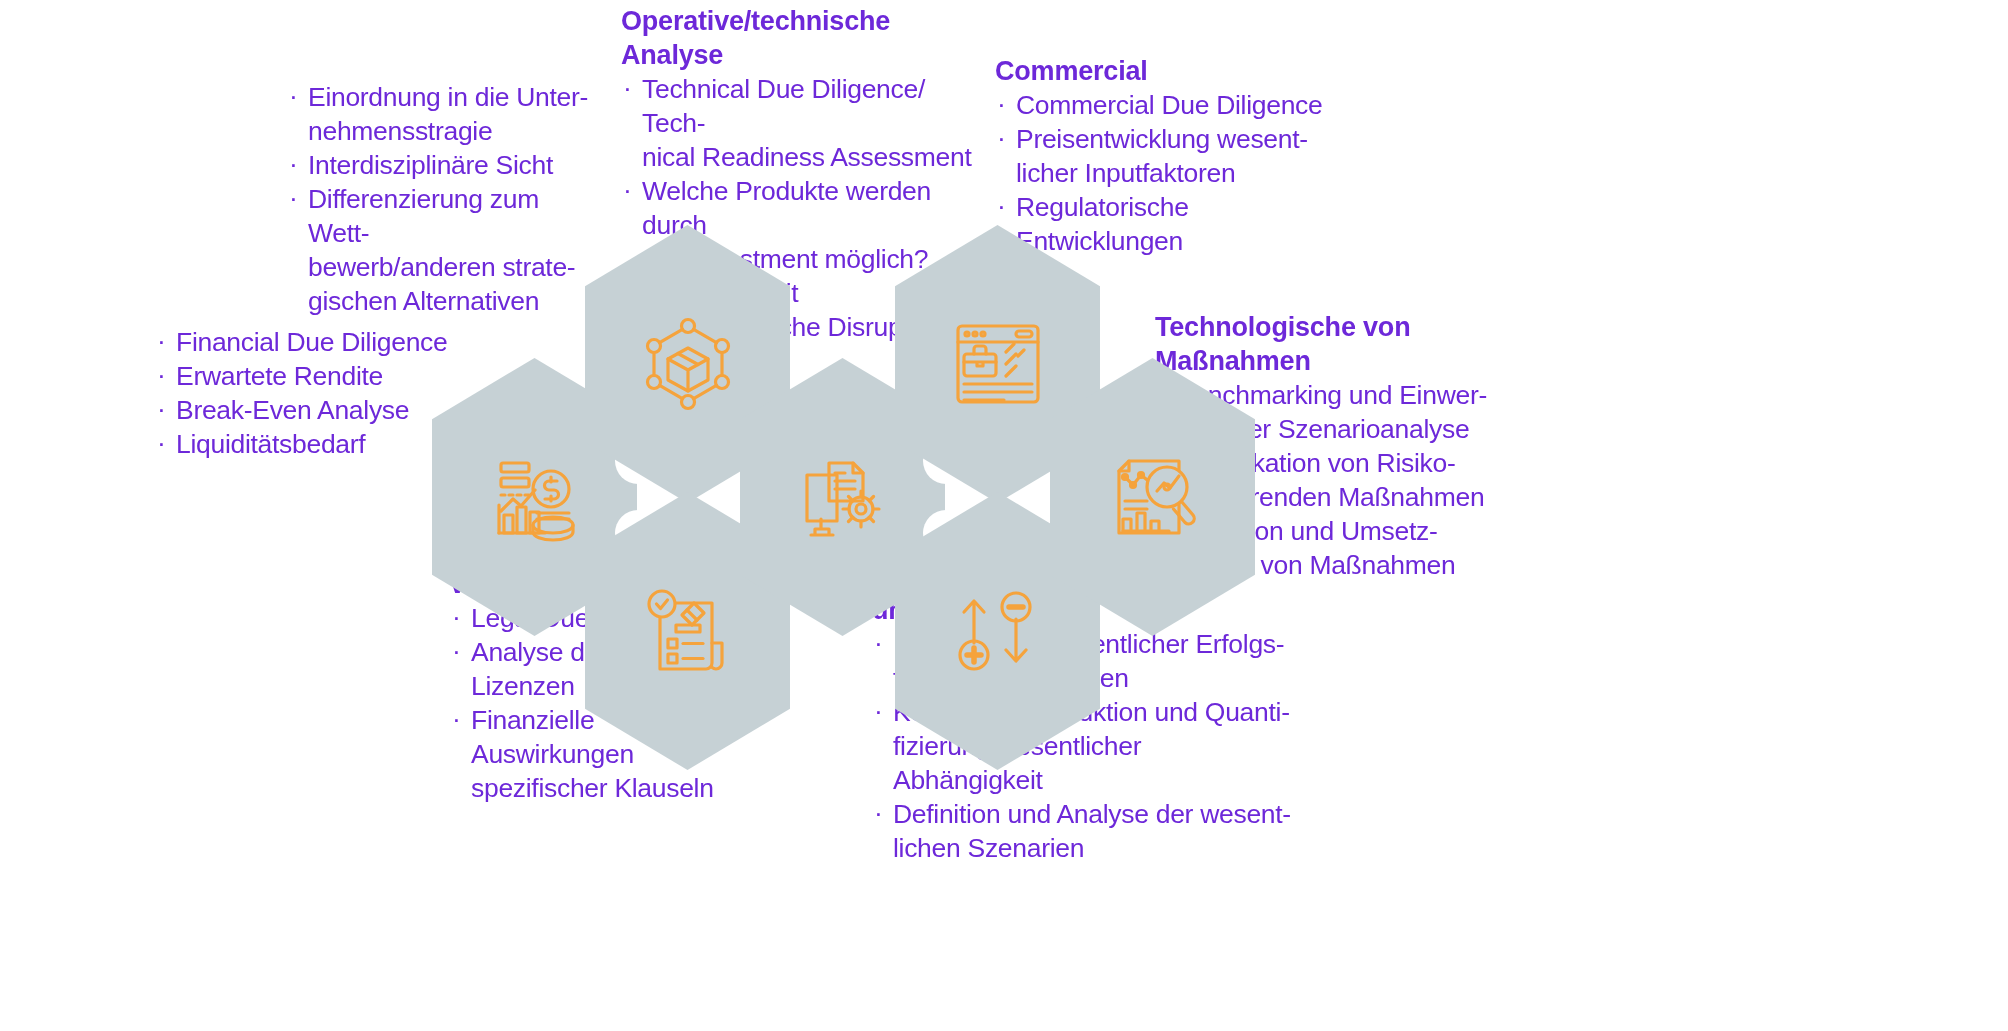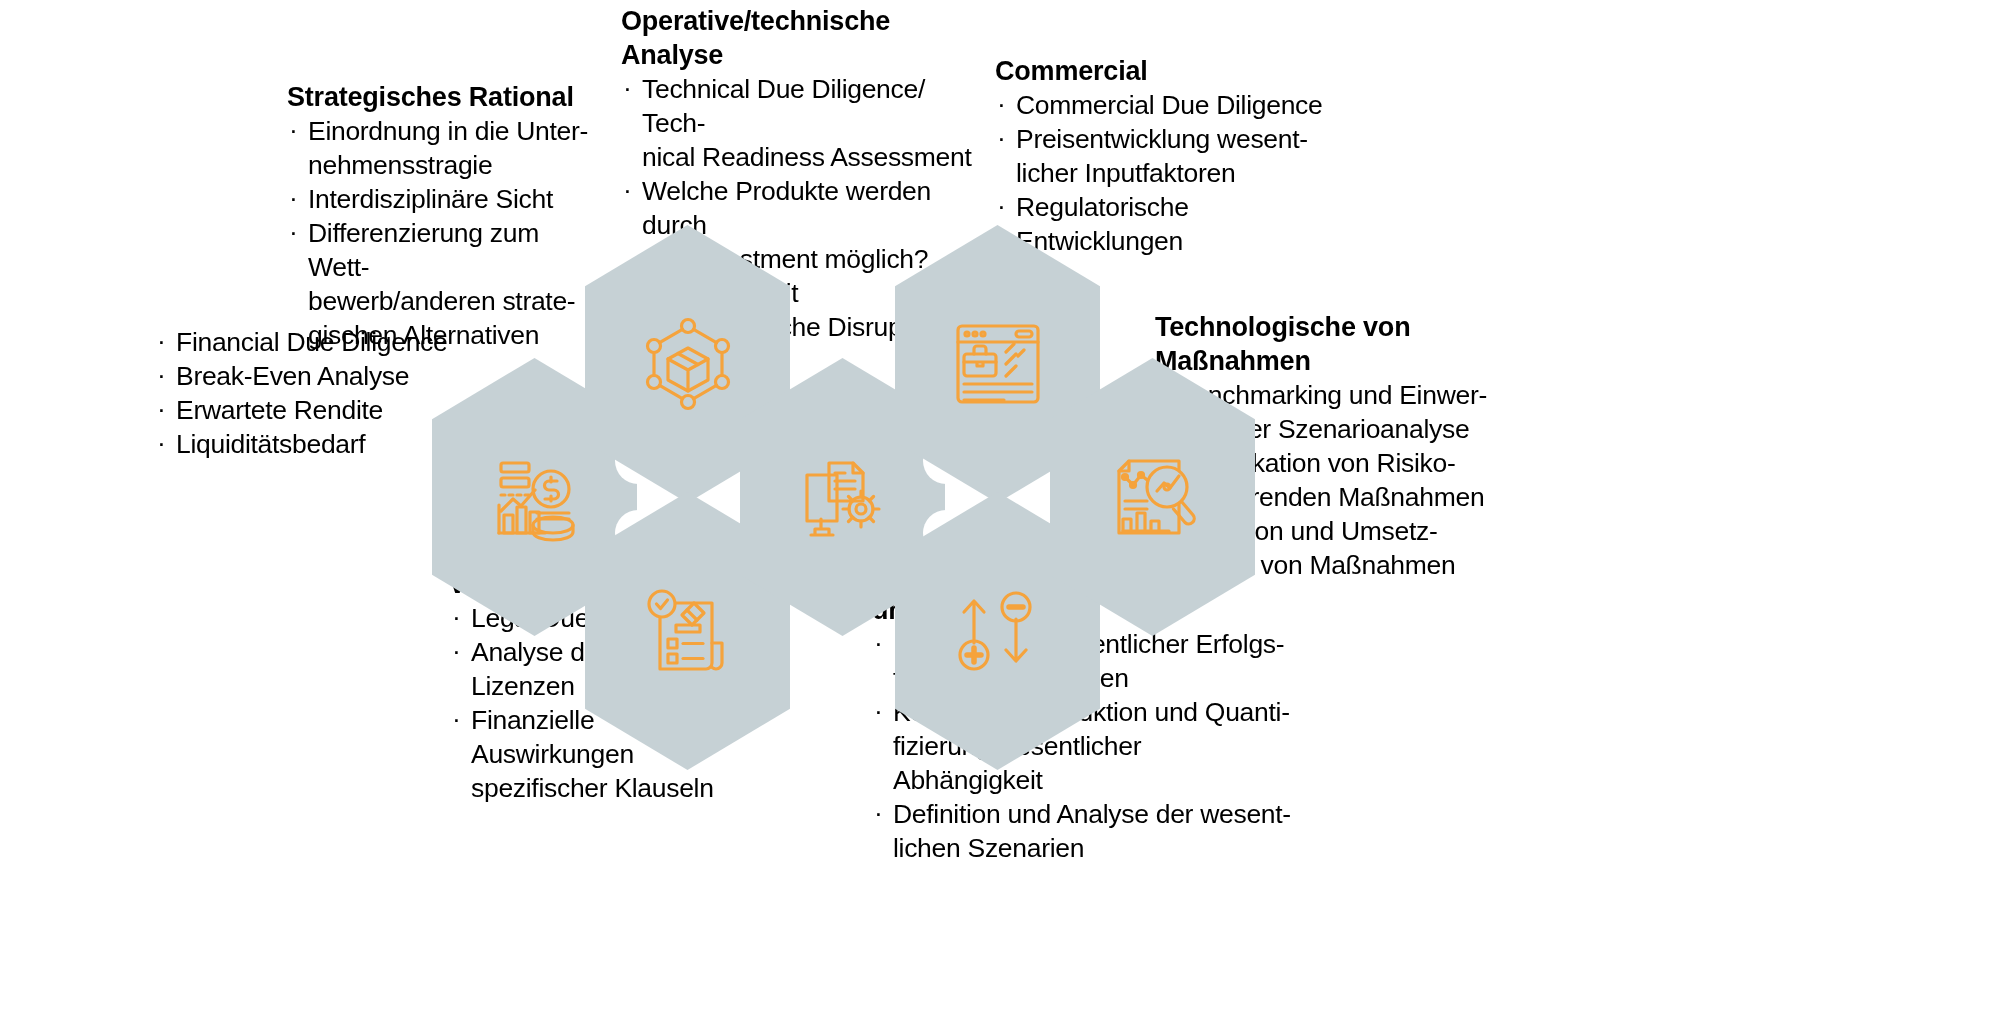--- a/index.html
+++ b/index.html
@@ -5,21 +5,21 @@
   * { box-sizing: border-box; margin: 0; padding: 0; }
   html, body {
     width: 2008px; height: 1031px;
     background: #ffffff;
     font-family: "Liberation Sans", sans-serif;
     overflow: hidden;
   }
   #stage { position: relative; width: 2008px; height: 1031px; background:#fff; }
 
   
-  .block { position: absolute; color:#000000; }
+  .block { position: absolute; color:#6d28d9; }
   .block .bt {
     font-weight: 700;
     font-size: 27px;
     line-height: 34px;
     letter-spacing: -0.2px;
     white-space: pre-line;
   }
   .block ul { list-style: none; }
   .block li {
     position: relative;
@@ -72,21 +72,20 @@
   #hx-markt  { left:465px; top:0px;   }
   #hx-chance { left:465px; top:267px; }
   #hx-ident  { left:620px; top:133px; }
 </style>
 </head>
 <body>
 
 <div id="stage">
 
   <div class="block" id="b-strategisches">
-    <div class="bt">Strategisches Rational</div>
     <ul>
       <li>Einordnung in die Unter-
 nehmensstragie</li>
       <li>Interdisziplinäre Sicht</li>
       <li>Differenzierung zum Wett-
 bewerb/anderen strate-
 gischen Alternativen</li>
     </ul>
   </div>
 
@@ -108,22 +107,22 @@
       <li>Commercial Due Diligence</li>
       <li>Preisentwicklung wesent-
 licher Inputfaktoren</li>
       <li>Regulatorische Entwicklungen</li>
     </ul>
   </div>
 
   <div class="block" id="b-finanz">
     <ul>
       <li>Financial Due Diligence</li>
+      <li>Erwartete Rendite</li>
       <li>Break-Even Analyse</li>
-      <li>Erwartete Rendite</li>
       <li>Liquiditätsbedarf</li>
     </ul>
   </div>
 
   <div class="block" id="b-identifikation">
     <div class="bt">Technologische von
 Maßnahmen</div>
     <ul>
       <li>Benchmarking und Einwer-
 tung der Szenarioanalyse</li>

